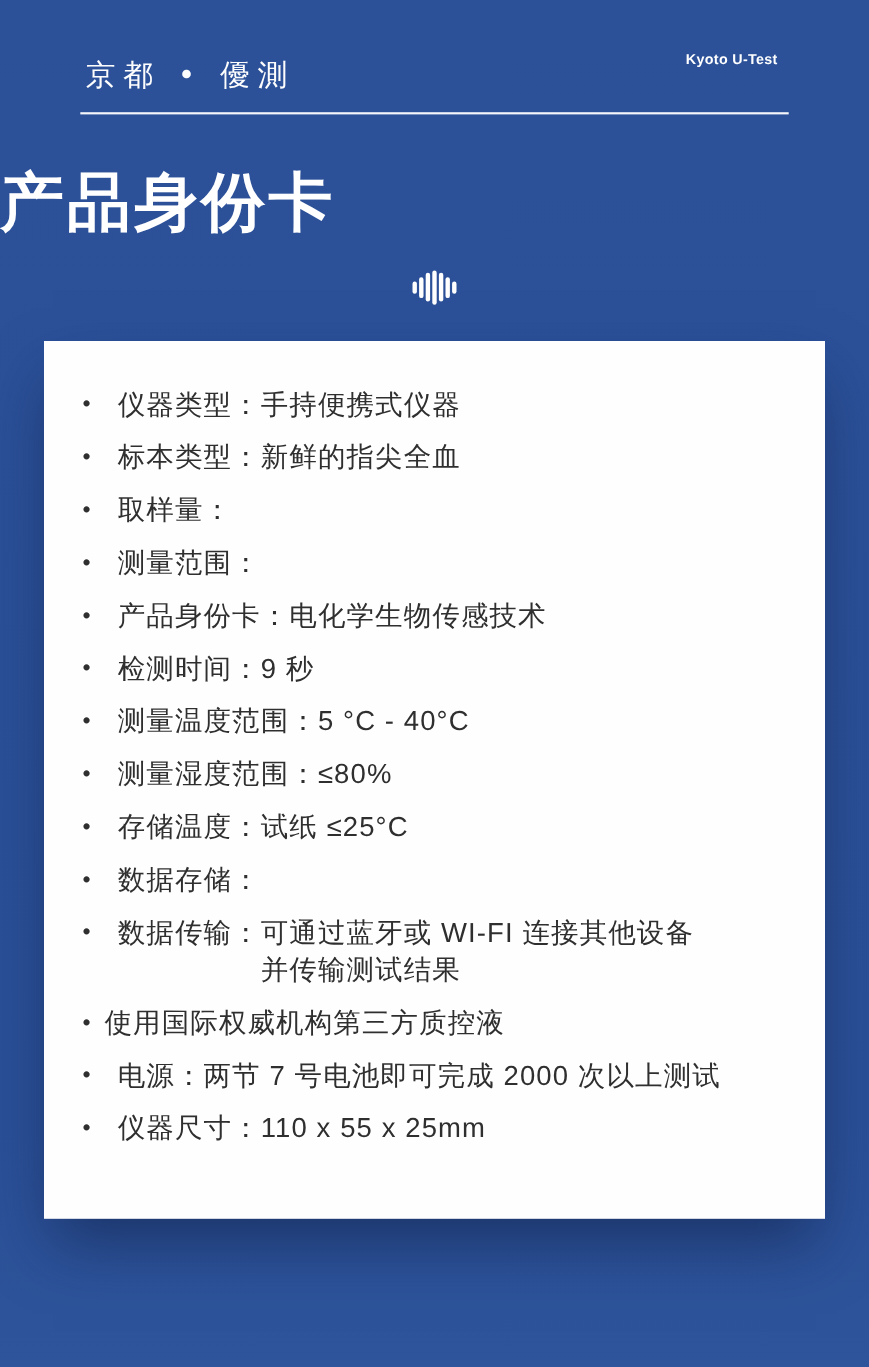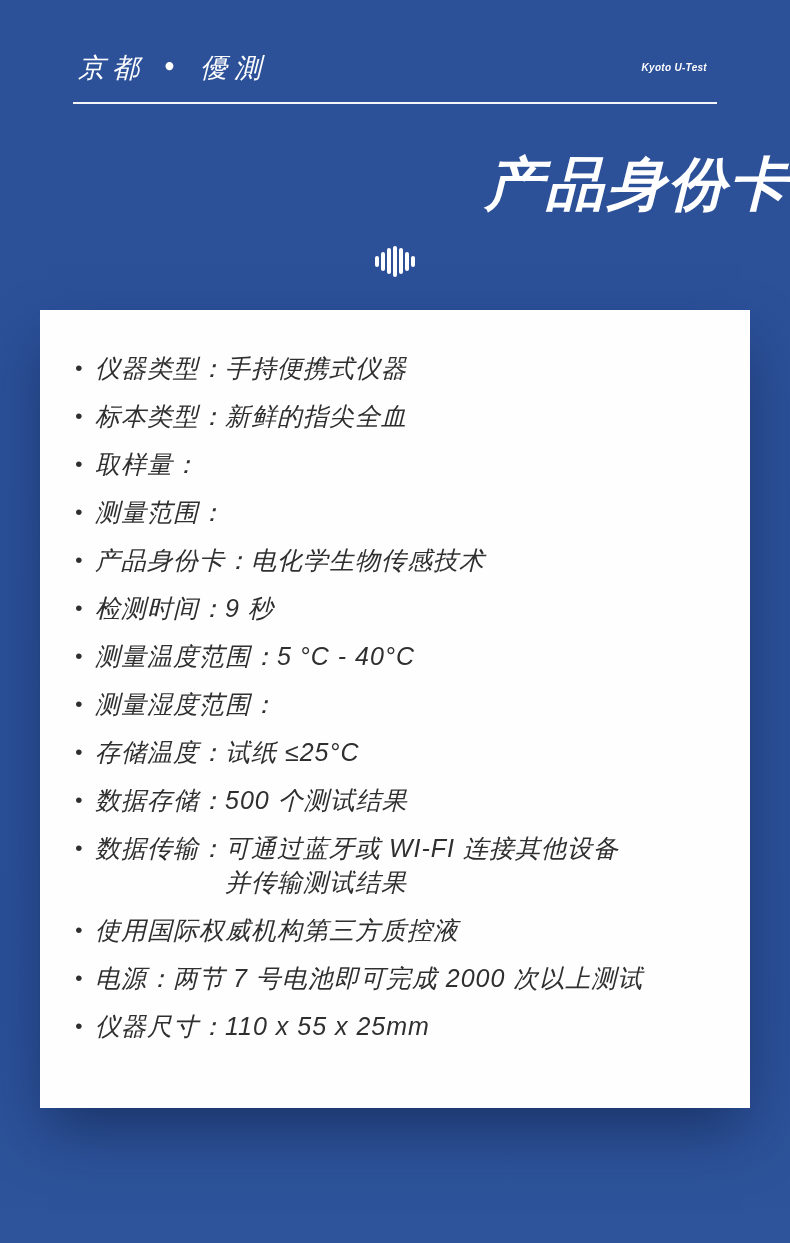--- a/index.html
+++ b/index.html
@@ -6,48 +6,47 @@
   body {
     width: 790px; height: 1243px;
     font-family: "Liberation Sans", "DejaVu Sans", sans-serif;
     background: #2b5098;
     overflow: hidden;
   }
   .page {
     position: relative;
     width: 790px; height: 1243px;
     background: linear-gradient(180deg, #2c5199 0%, #2b5098 82%, #2e549b 100%);
-    font-style: italic;
   }
 
   
   .brand-logo {
     position: absolute; left: 78px; top: 50px;
     color: #fdfdfd;
     font-family: "DejaVu Serif", "Liberation Serif", serif;
     font-size: 27px; font-weight: 400;
     letter-spacing: 7px;
     white-space: nowrap;
   }
   .brand-en {
-    position: absolute; right: 83px; top: 62px;
+    position: absolute; right: 83px; top: 46px;
     color: #ffffff;
-    font-size: 10px; font-weight: 700;
+    font-size: 13px; font-weight: 700;
     letter-spacing: 0.3px;
     white-space: nowrap;
   }
   .header-divider {
     position: absolute; left: 73px; right: 73px; top: 102px;
     height: 2px; background: rgba(255,255,255,0.95);
   }
 
   
   .hero-title {
     position: absolute; left: 0; top: 146px; width: 790px;
-    text-align: right;
+    text-align: left;
     color: #ffffff;
     font-size: 58px; font-weight: 900;
     letter-spacing: 3px;
     white-space: nowrap;
   }
 
   
   .waveform {
     position: absolute; left: 0; top: 245px; width: 790px; height: 32px;
     display: flex; align-items: center; justify-content: center; gap: 2.5px;
@@ -82,21 +81,21 @@
     letter-spacing: 1px;
     font-weight: 500;
   }
   .spec .dot {
     flex: 0 0 auto;
     width: 20px;
     font-size: 21px;
     line-height: 34px;
     color: #2f2f2f;
   }
-  .spec .label { flex: 0 0 auto; white-space: nowrap; }
+  .spec .label { flex: 0 0 auto; white-space: nowrap; margin-left: 12px; }
   .spec .value { flex: 1 1 auto; white-space: pre-line; }
 </style>
 </head>
 <body>
 
 <div class="page">
 
   <div class="brand-logo">京都 • 優測</div>
   <div class="brand-en">Kyoto U-Test</div>
   <div class="header-divider"></div>
@@ -144,30 +143,30 @@
         <span class="value">9 秒</span>
       </li>
       <li class="spec">
         <span class="dot">•</span>
         <span class="label">测量温度范围：</span>
         <span class="value">5 °C - 40°C</span>
       </li>
       <li class="spec">
         <span class="dot">•</span>
         <span class="label">测量湿度范围：</span>
+        <span class="value">≤80%</span>
       </li>
       <li class="spec">
         <span class="dot">•</span>
         <span class="label">存储温度：</span>
         <span class="value">试纸 ≤25°C</span>
       </li>
       <li class="spec">
         <span class="dot">•</span>
         <span class="label">数据存储：</span>
-        <span class="value">500 个测试结果</span>
       </li>
       <li class="spec">
         <span class="dot">•</span>
         <span class="label">数据传输：</span>
         <span class="value">可通过蓝牙或 WI-FI 连接其他设备
 并传输测试结果</span>
       </li>
       <li class="spec">
         <span class="dot">•</span>
         <span class="value">使用国际权威机构第三方质控液</span>

